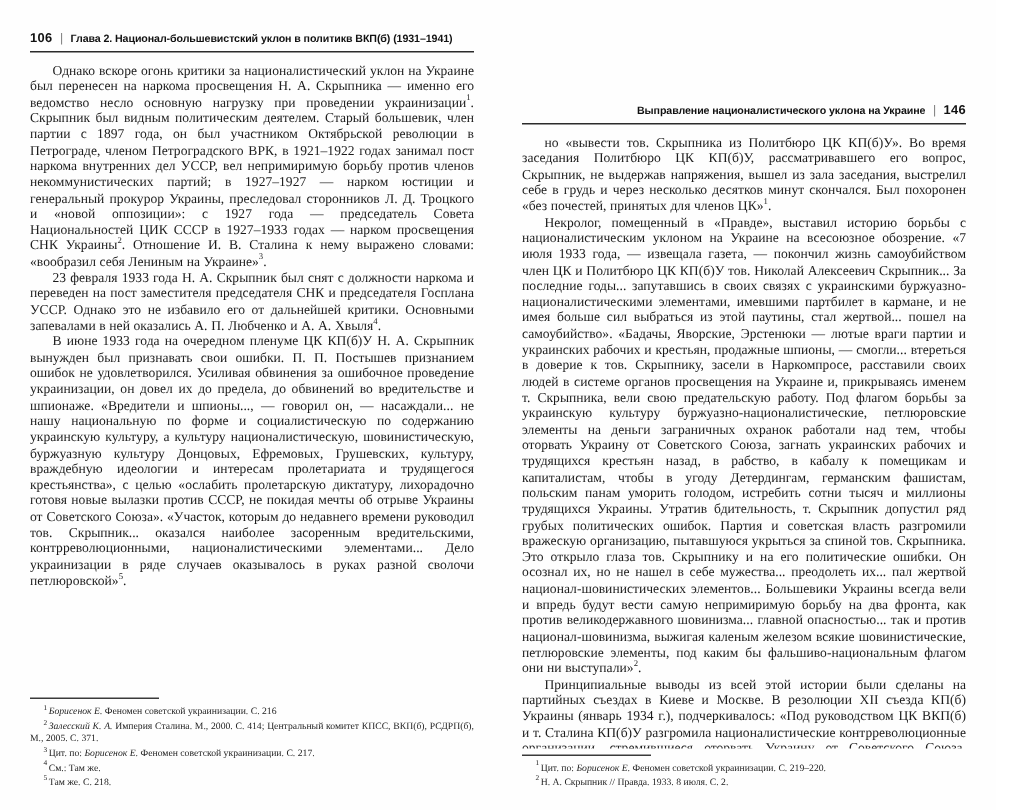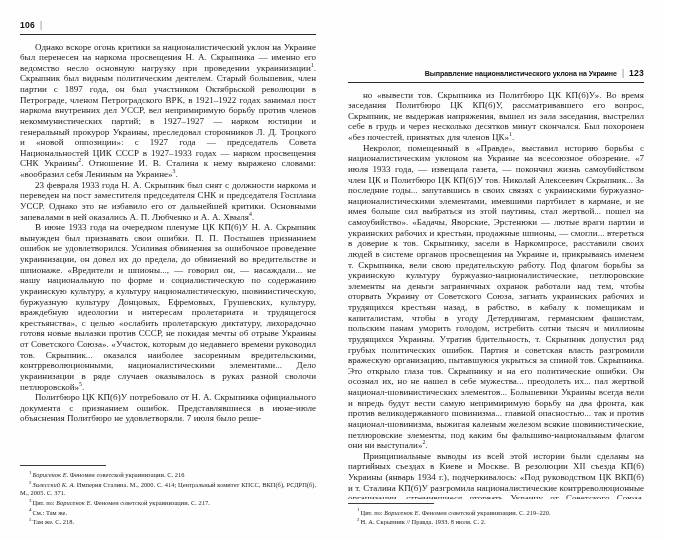--- a/index.html
+++ b/index.html
@@ -123,45 +123,45 @@
 </head>
 <body>
 
 <div class="spread">
 
   <div class="page left">
 
     <div class="runhead">
       <span class="folio">106</span>
       <span class="sep">|</span>
+      <span class="ttl">Глава 2.  Национал-большевистский уклон в политикв ВКП(б) (1931–1941)</span>
     </div>
 
     <div class="body">
       <p class="para">Однако вскоре огонь критики за националистический уклон на Украине был перенесен на наркома просвещения Н. А. Скрыпника — именно его ведомство несло основную нагрузку при проведении украинизации<sup>1</sup>. Скрыпник был видным политическим деятелем. Старый большевик, член партии с 1897 года, он был участником Октябрьской революции в Петрограде, членом Петроградского ВРК, в 1921–1922 годах занимал пост наркома внутренних дел УССР, вел непримиримую борьбу против членов некоммунистических партий; в 1927–1927 — нарком юстиции и генеральный прокурор Украины, преследовал сторонников Л. Д. Троцкого и «новой оппозиции»: с 1927 года — председатель Совета Национальностей ЦИК СССР в 1927–1933 годах — нарком просвещения СНК Украины<sup>2</sup>. Отношение И. В. Сталина к нему выражено словами: «вообразил себя Лениным на Украине»<sup>3</sup>.</p>
       <p class="para">23 февраля 1933 года Н. А. Скрыпник был снят с должности наркома и переведен на пост заместителя председателя СНК и председателя Госплана УССР. Однако это не избавило его от дальнейшей критики. Основными запевалами в ней оказались А. П. Любченко и А. А. Хвыля<sup>4</sup>.</p>
       <p class="para">В июне 1933 года на очередном пленуме ЦК КП(б)У Н. А. Скрыпник вынужден был признавать свои ошибки. П. П. Постышев признанием ошибок не удовлетворился. Усиливая обвинения за ошибочное проведение украинизации, он довел их до предела, до обвинений во вредительстве и шпионаже. «Вредители и шпионы..., — говорил он, — насаждали... не нашу национальную по форме и социалистическую по содержанию украинскую культуру, а культуру националистическую, шовинистическую, буржуазную культуру Донцовых, Ефремовых, Грушевских, культуру, враждебную идеологии и интересам пролетариата и трудящегося крестьянства», с целью «ослабить пролетарскую диктатуру, лихорадочно готовя новые вылазки против СССР, не покидая мечты об отрыве Украины от Советского Союза». «Участок, которым до недавнего времени руководил тов. Скрыпник... оказался наиболее засоренным вредительскими, контрреволюционными, националистическими элементами... Дело украинизации в ряде случаев оказывалось в руках разной сволочи петлюровской»<sup>5</sup>.</p>
-      <p class="para">Политбюро ЦК КП(б)У потребовало от Н. А. Скрыпника официального документа с признанием ошибок. Представлявшиеся в июне-июле объяснения Политбюро не удовлетворяли. 7 июля было реше-</p>
     </div>
 
     <div class="fnwrap">
       <div class="fnrule"></div>
       <p class="fn"><span class="fnum">1</span><i>Борисенок Е.</i> Феномен советской украинизации. С. 216</p>
       <p class="fn"><span class="fnum">2</span><i>Залесский К. А.</i> Империя Сталина. М., 2000. С. 414; Центральный комитет КПСС, ВКП(б), РСДРП(б), М., 2005. С. 371.</p>
       <p class="fn"><span class="fnum">3</span>Цит. по: <i>Борисенок Е.</i> Феномен советской украинизации. С. 217.</p>
       <p class="fn"><span class="fnum">4</span>См.: Там же.</p>
       <p class="fn"><span class="fnum">5</span>Там же. С. 218.</p>
     </div>
   </div>
 
   <div class="page right">
 
     <div class="runhead rtl">
       <span class="ttl">Выправление националистического уклона на Украине</span>
       <span class="sep">|</span>
-      <span class="folio">123</span>
+      <span class="folio">146</span>
     </div>
 
     <div class="body">
       <p class="para">но «вывести тов. Скрыпника из Политбюро ЦК КП(б)У». Во время заседания Политбюро ЦК КП(б)У, рассматривавшего его вопрос, Скрыпник, не выдержав напряжения, вышел из зала заседания, выстрелил себе в грудь и через несколько десятков минут скончался. Был похоронен «без почестей, принятых для членов ЦК»<sup>1</sup>.</p>
       <p class="para">Некролог, помещенный в «Правде», выставил историю борьбы с националистическим уклоном на Украине на всесоюзное обозрение. «7 июля 1933 года, — извещала газета, — покончил жизнь самоубийством член ЦК и Политбюро ЦК КП(б)У тов. Николай Алексеевич Скрыпник... За последние годы... запутавшись в своих связях с украинскими буржуазно-националистическими элементами, имевшими партбилет в кармане, и не имея больше сил выбраться из этой паутины, стал жертвой... пошел на самоубийство». «Бадачы, Яворские, Эрстенюки — лютые враги партии и украинских рабочих и крестьян, продажные шпионы, — смогли... втереться в доверие к тов. Скрыпнику, засели в Наркомпросе, расставили своих людей в системе органов просвещения на Украине и, прикрываясь именем т. Скрыпника, вели свою предательскую работу. Под флагом борьбы за украинскую культуру буржуазно-националистические, петлюровские элементы на деньги заграничных охранок работали над тем, чтобы оторвать Украину от Советского Союза, загнать украинских рабочих и трудящихся крестьян назад, в рабство, в кабалу к помещикам и капиталистам, чтобы в угоду Детердингам, германским фашистам, польским панам уморить голодом, истребить сотни тысяч и миллионы трудящихся Украины. Утратив бдительность, т. Скрыпник допустил ряд грубых политических ошибок. Партия и советская власть разгромили вражескую организацию, пытавшуюся укрыться за спиной тов. Скрыпника. Это открыло глаза тов. Скрыпнику и на его политические ошибки. Он осознал их, но не нашел в себе мужества... преодолеть их... пал жертвой национал-шовинистических элементов... Большевики Украины всегда вели и впредь будут вести самую непримиримую борьбу на два фронта, как против великодержавного шовинизма... главной опасностью... так и против национал-шовинизма, выжигая каленым железом всякие шовинистические, петлюровские элементы, под каким бы фальшиво-национальным флагом они ни выступали»<sup>2</sup>.</p>
       <p class="para">Принципиальные выводы из всей этой истории были сделаны на партийных съездах в Киеве и Москве. В резолюции XII съезда КП(б) Украины (январь 1934 г.), подчеркивалось: «Под руководством ЦК ВКП(б) и т. Сталина КП(б)У разгромила националистические контрреволюционные организации, стремившиеся оторвать Украину от Советского Союза, вскрыла и разгромила новый националистический</p>
     </div>
 
     <div class="fnwrap">
       <div class="fnrule"></div>

